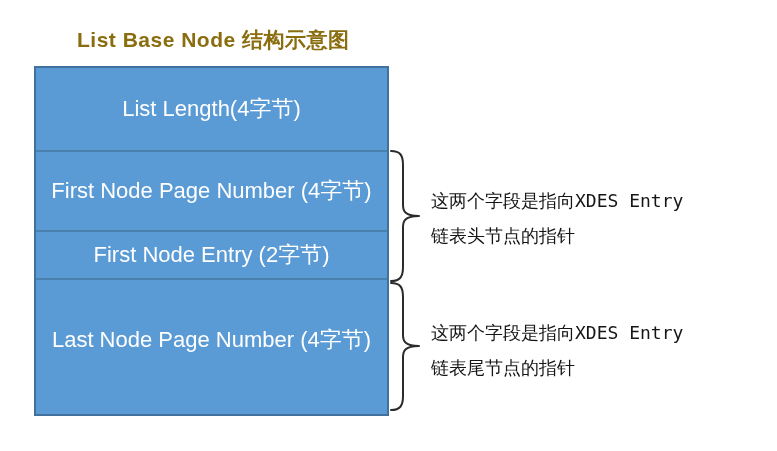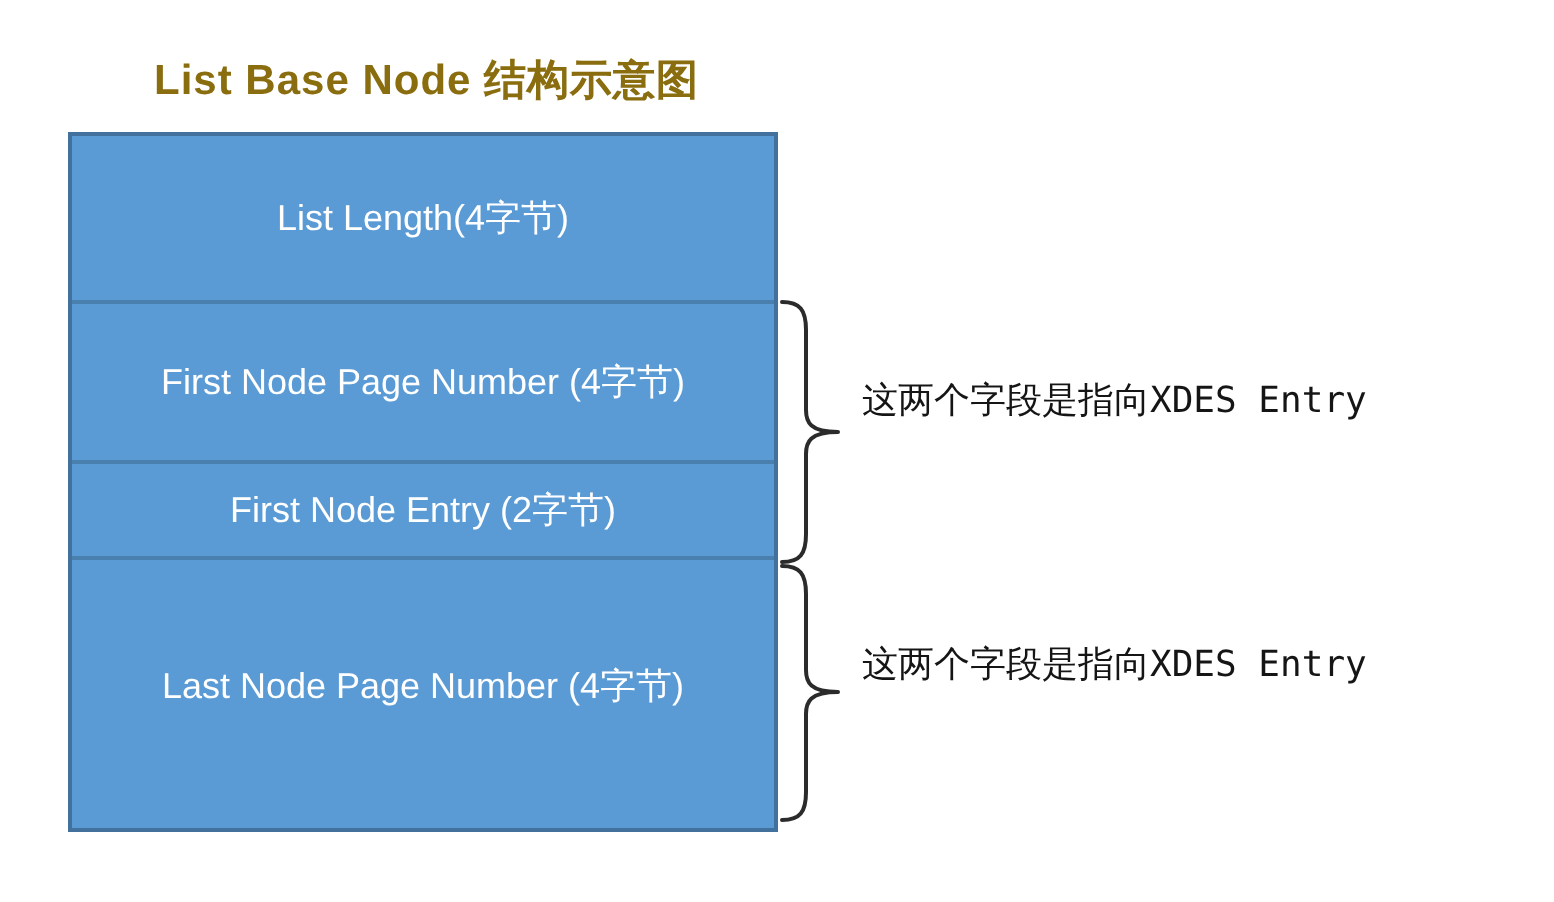--- a/index.html
+++ b/index.html
@@ -39,21 +39,21 @@
     display:flex;
     flex-direction:column;
   }
   .row{
     flex:0 0 auto;
     display:flex;
     align-items:center;
     justify-content:center;
     background:var(--row-fill);
     color:#ffffff;
-    font-size:18px;
+    font-size:22px;
     white-space:nowrap;
   }
   .row + .row{border-top:2px solid var(--row-divider);}
   .row-1{height:82px;}
   .row-2{height:80px;}
   .row-3{height:48px;}
   .row-4{height:77px;align-items:flex-end;}
   .row-5{height:59px;}
   .brace{
     position:absolute;
@@ -112,19 +112,21 @@
   </div>
 
   <div class="brace brace-2">
     <svg viewBox="0 0 40 131" preserveAspectRatio="none">
       <path d="M2,2 C11,2 14,6 14,16 L14,54 C14,60 16,65 30,65 C16,65 14,70 14,76 L14,115 C14,125 11,129 2,129"></path>
     </svg>
   </div>
 
   <div class="annotation annotation-1">
     <div>这两个字段是指向XDES Entry</div>
+    <div>链表头节点的指针</div>
   </div>
 
   <div class="annotation annotation-2">
     <div>这两个字段是指向XDES Entry</div>
+    <div>链表尾节点的指针</div>
   </div>
 
 </div>
 
 </body></html>

